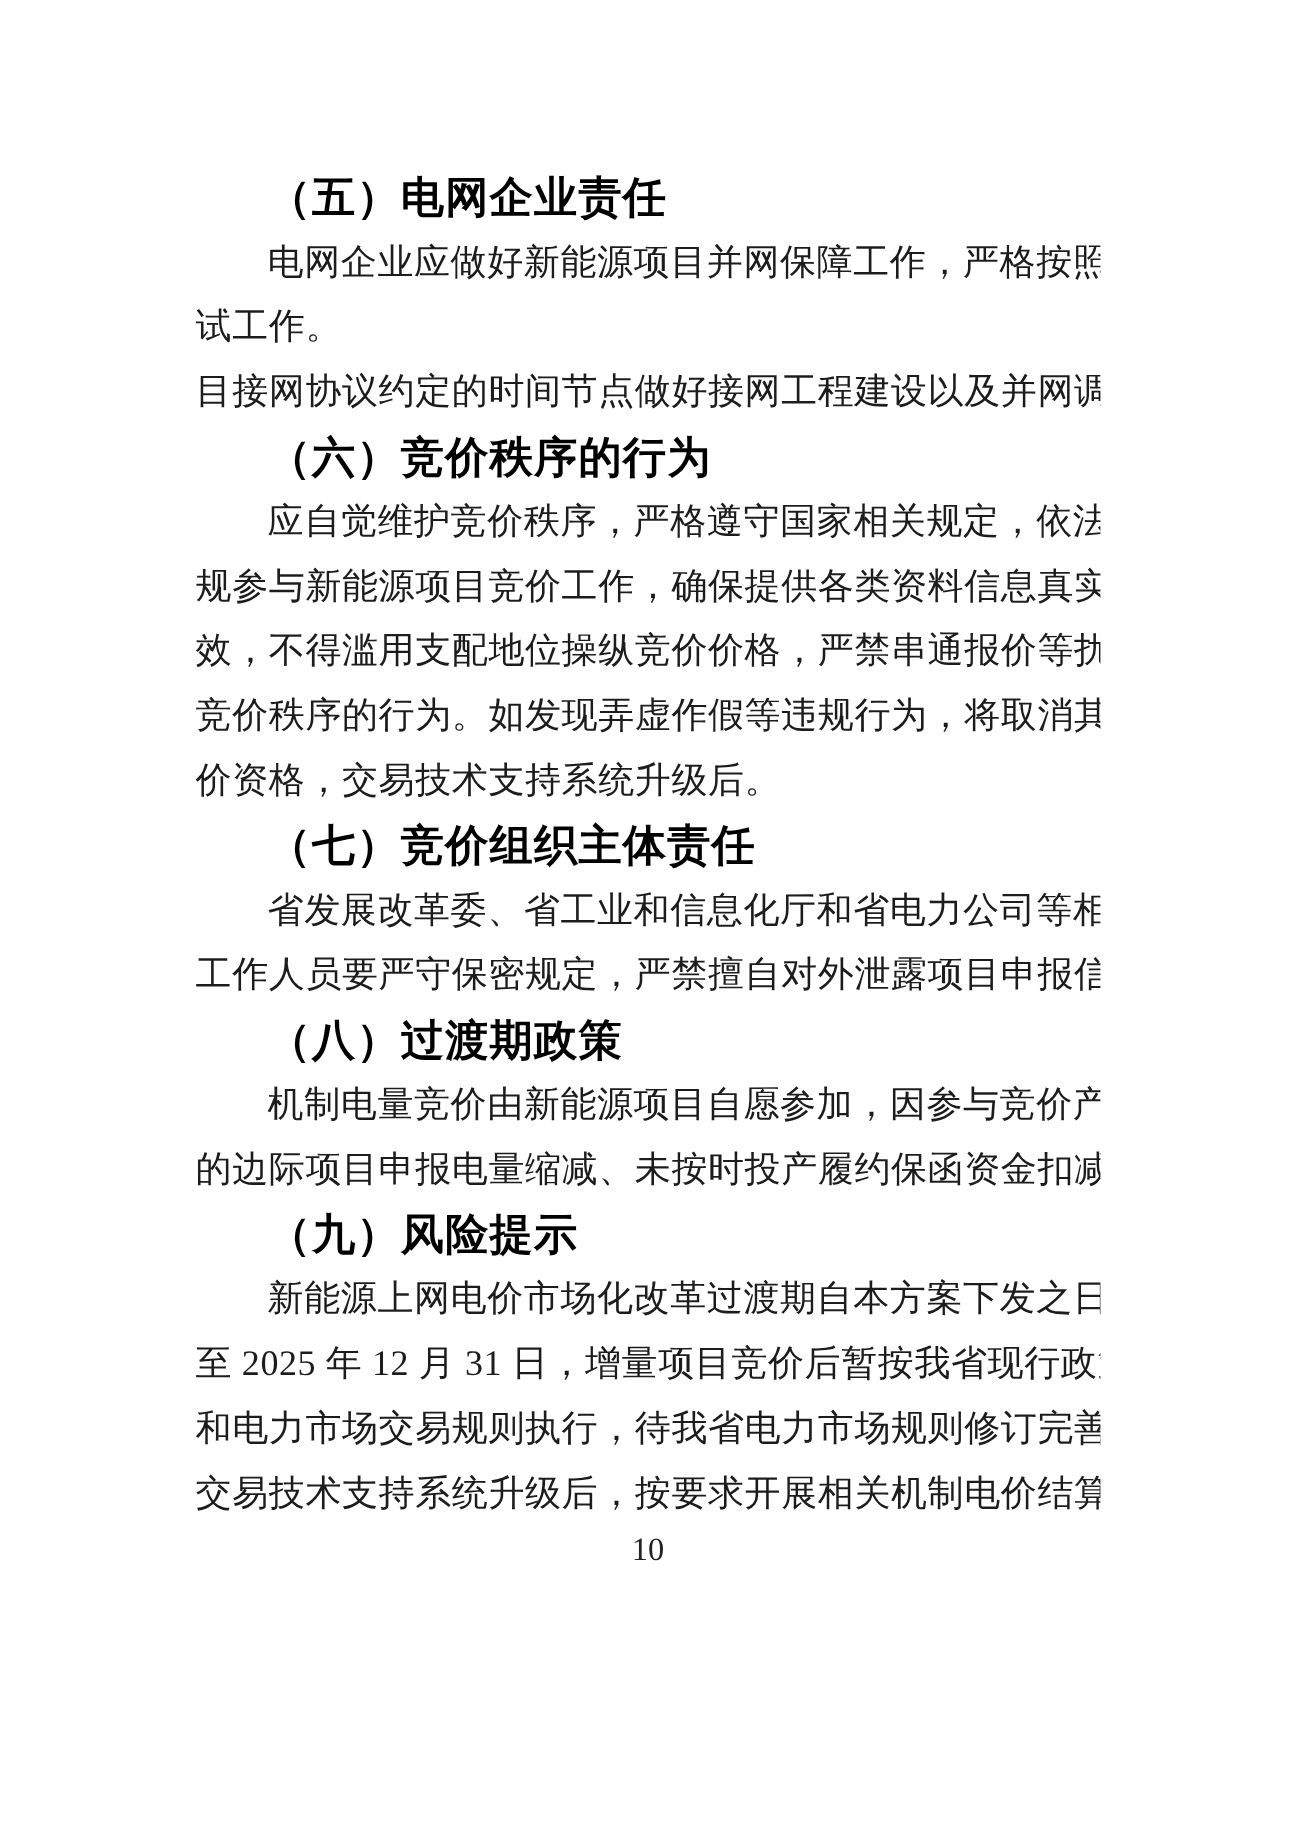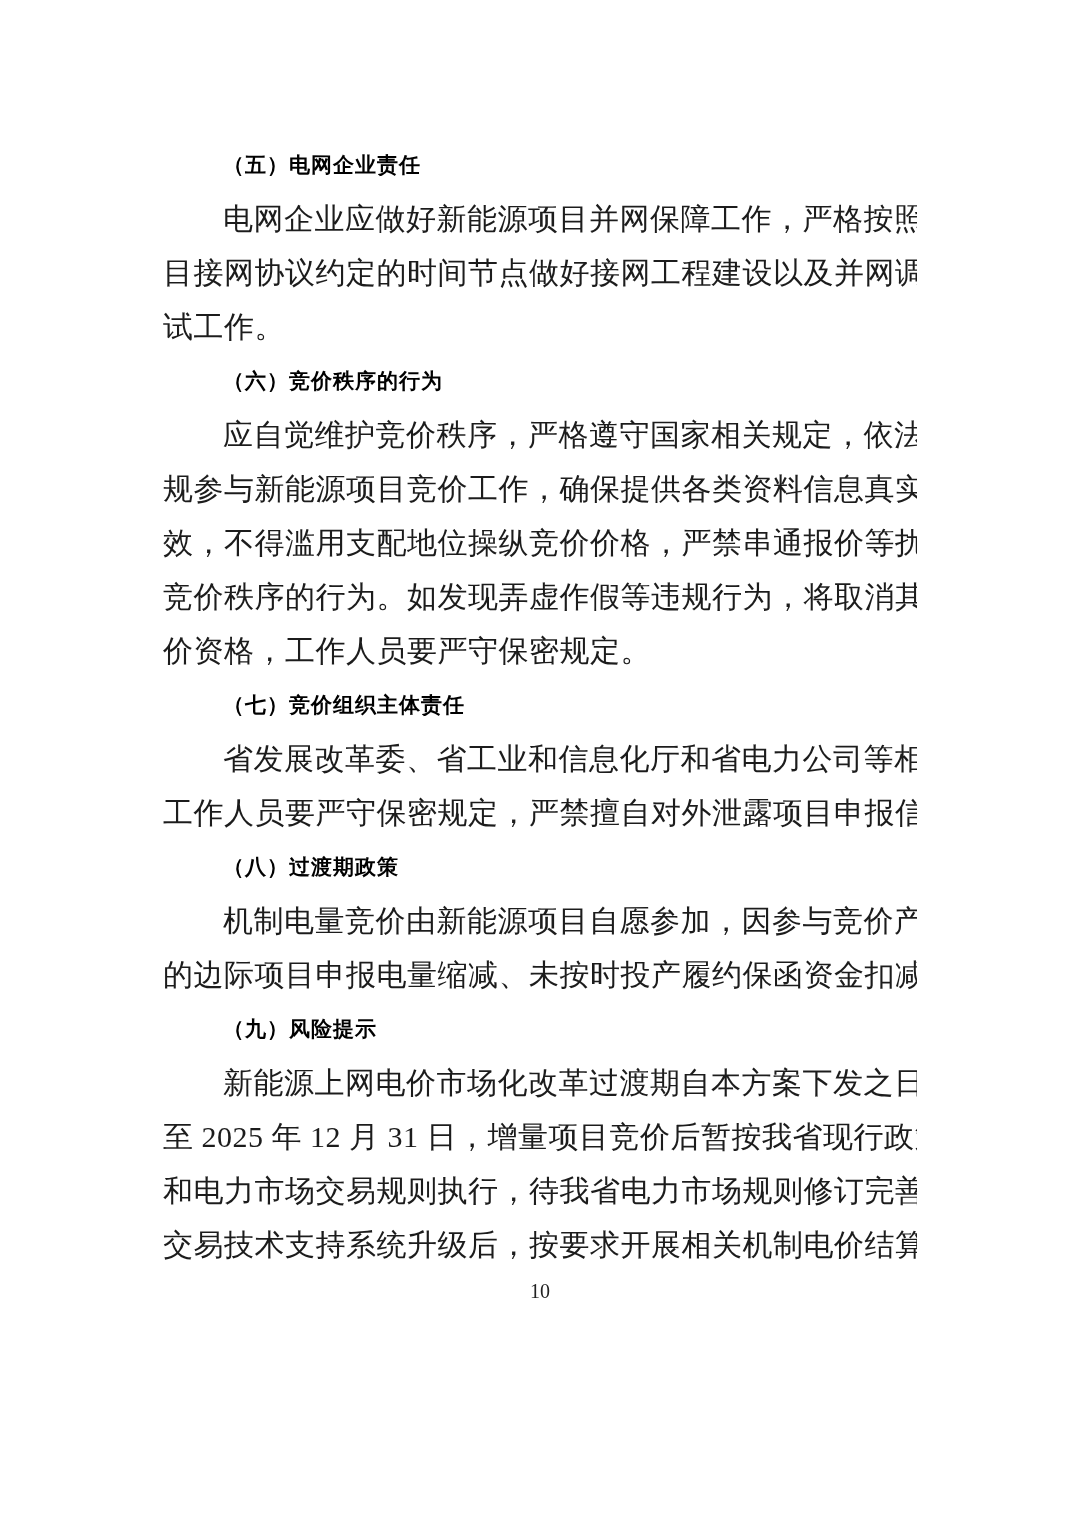--- a/index.html
+++ b/index.html
@@ -34,56 +34,56 @@
     overflow: hidden;
   }
   .line.first {
     text-indent: 60px;
   }
   .line.last {
     text-align: left;
     text-align-last: left;
   }
   .heading {
-    font-size: 21px;
+    font-size: 36px;
     line-height: 54px;
     height: 54px;
     font-weight: bold;
     color: #000000;
     text-indent: 60px;
     text-align: left;
     text-align-last: left;
     white-space: nowrap;
     letter-spacing: 1px;
   }
   .page-number {
     margin-top: 6px;
     text-align: center;
-    font-size: 20px;
+    font-size: 27px;
     line-height: 26px;
     color: #222222;
     font-family: "Liberation Serif", "DejaVu Serif", serif;
   }
 </style>
 </head>
 <body>
 
 <div class="page">
 
   <div class="heading">（五）电网企业责任</div>
   <div class="line first">电网企业应做好新能源项目并网保障工作，严格按照项</div>
+  <div class="line last">试工作。</div>
   <div class="line">目接网协议约定的时间节点做好接网工程建设以及并网调</div>
-  <div class="line last">试工作。</div>
 
   <div class="heading">（六）竞价秩序的行为</div>
   <div class="line first">应自觉维护竞价秩序，严格遵守国家相关规定，依法合</div>
   <div class="line">规参与新能源项目竞价工作，确保提供各类资料信息真实有</div>
   <div class="line">效，不得滥用支配地位操纵竞价价格，严禁串通报价等扰乱</div>
   <div class="line">竞价秩序的行为。如发现弄虚作假等违规行为，将取消其竞</div>
-  <div class="line last">价资格，工作人员要严守保密规定。</div>
+  <div class="line last">价资格，交易技术支持系统升级后。</div>
 
   <div class="heading">（七）竞价组织主体责任</div>
   <div class="line first">省发展改革委、省工业和信息化厅和省电力公司等相关</div>
   <div class="line">工作人员要严守保密规定，严禁擅自对外泄露项目申报信息</div>
 
   <div class="heading">（八）过渡期政策</div>
   <div class="line first">机制电量竞价由新能源项目自愿参加，因参与竞价产生</div>
   <div class="line">的边际项目申报电量缩减、未按时投产履约保函资金扣减以</div>
 
   <div class="heading">（九）风险提示</div>

